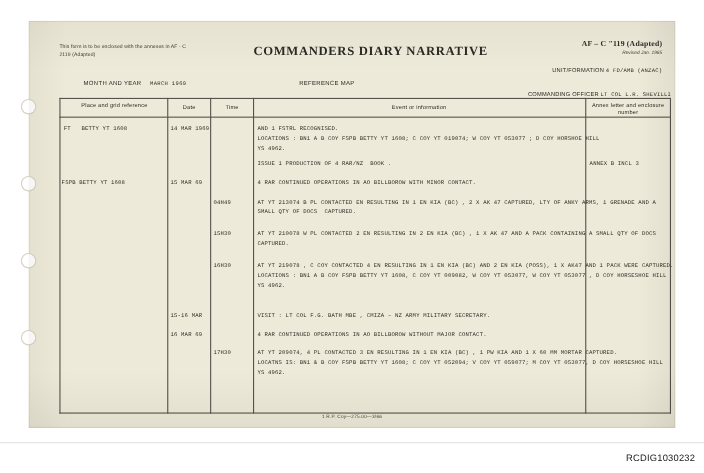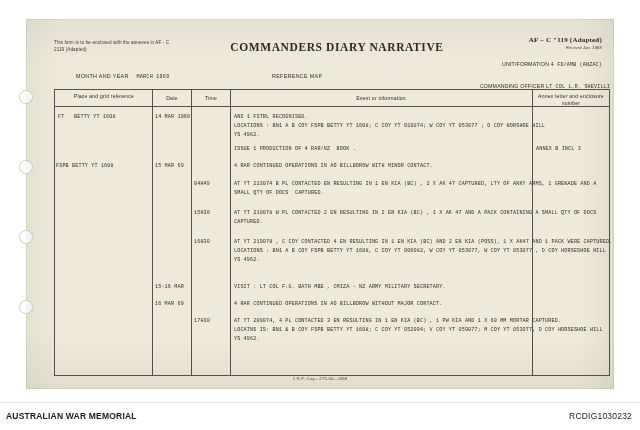--- a/index.html
+++ b/index.html
@@ -288,17 +288,16 @@
       <div class="hole" style="left:-6px; top:72px;"></div>
       <div class="hole" style="left:-6px; top:142px;"></div>
       <div class="hole" style="left:-6px; top:212px;"></div>
       <div class="hole" style="left:-6px; top:282px;"></div>
 
       <div class="form-foot">1 R.P. Coy—275.00—3/66</div>
     </div>
   </div>
 
   <div id="bottombar">
-    <div id="awm-label">AUSTRALIAN WAR MEMORIAL</div>
     <div id="rcdig-label">RCDIG1030232</div>
   </div>
 
 </div>
 
 </body></html>

